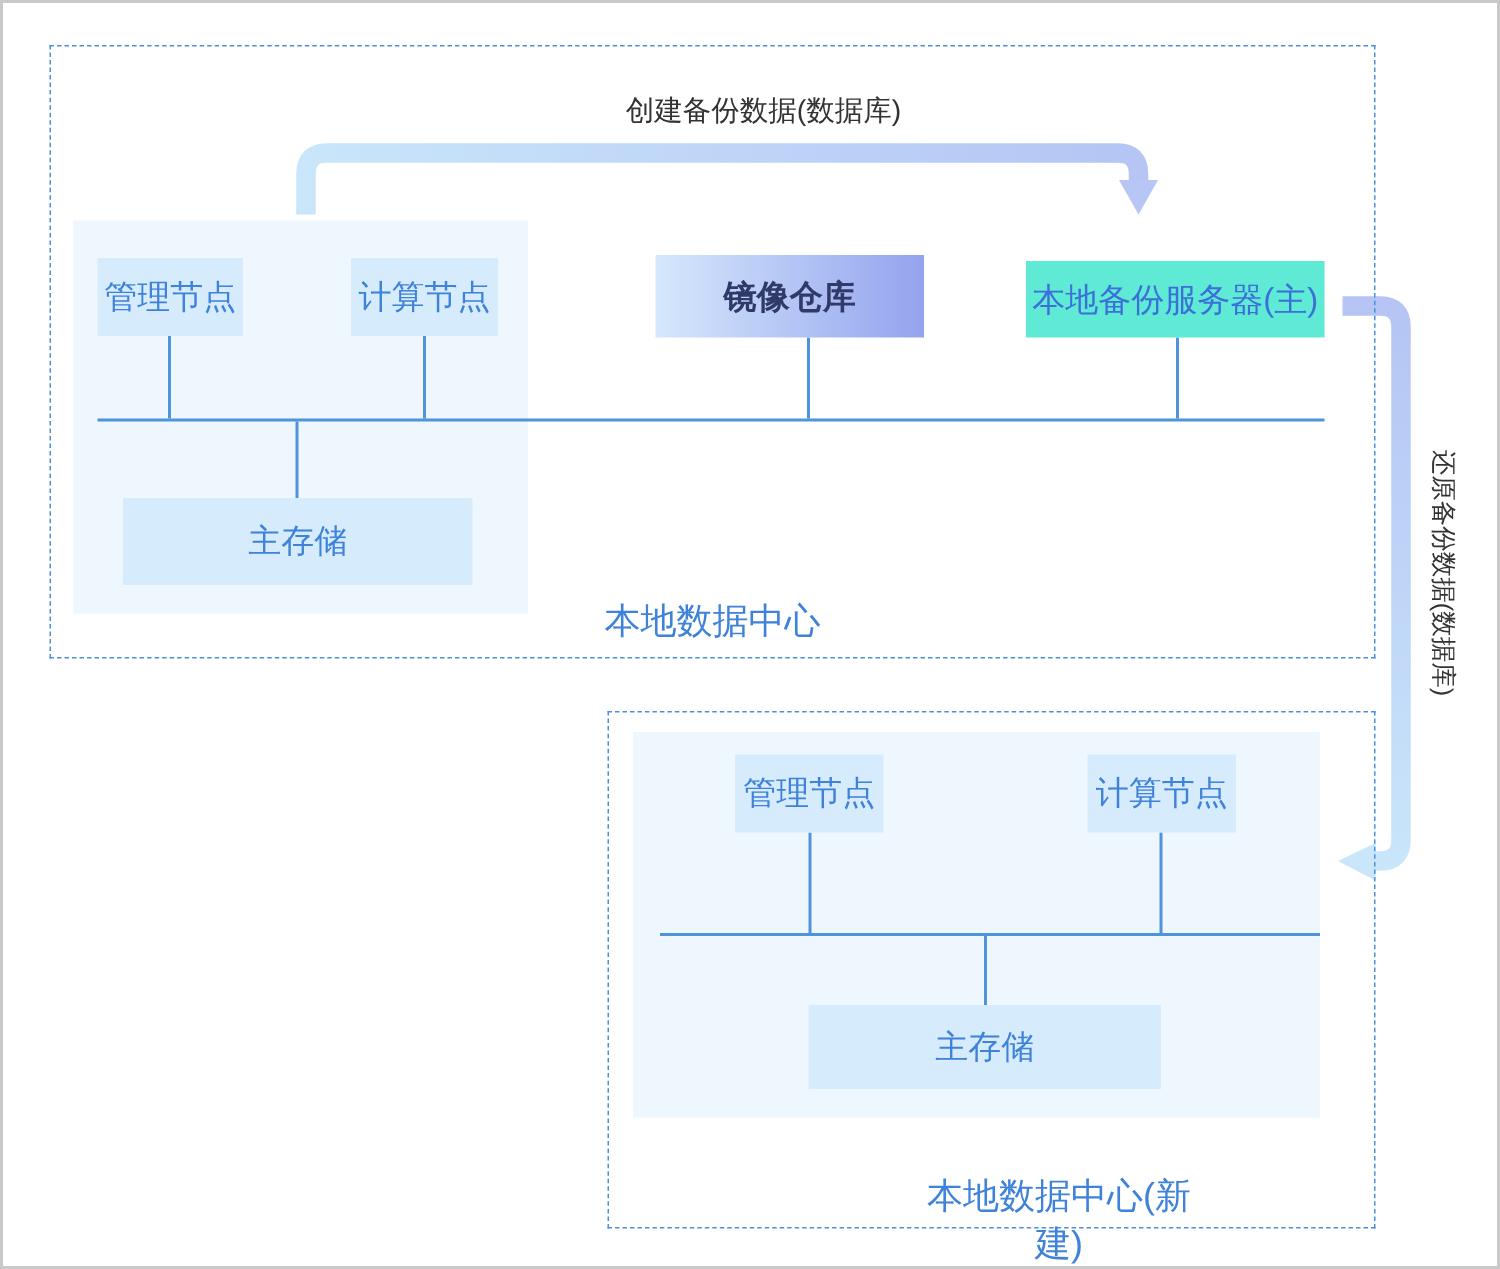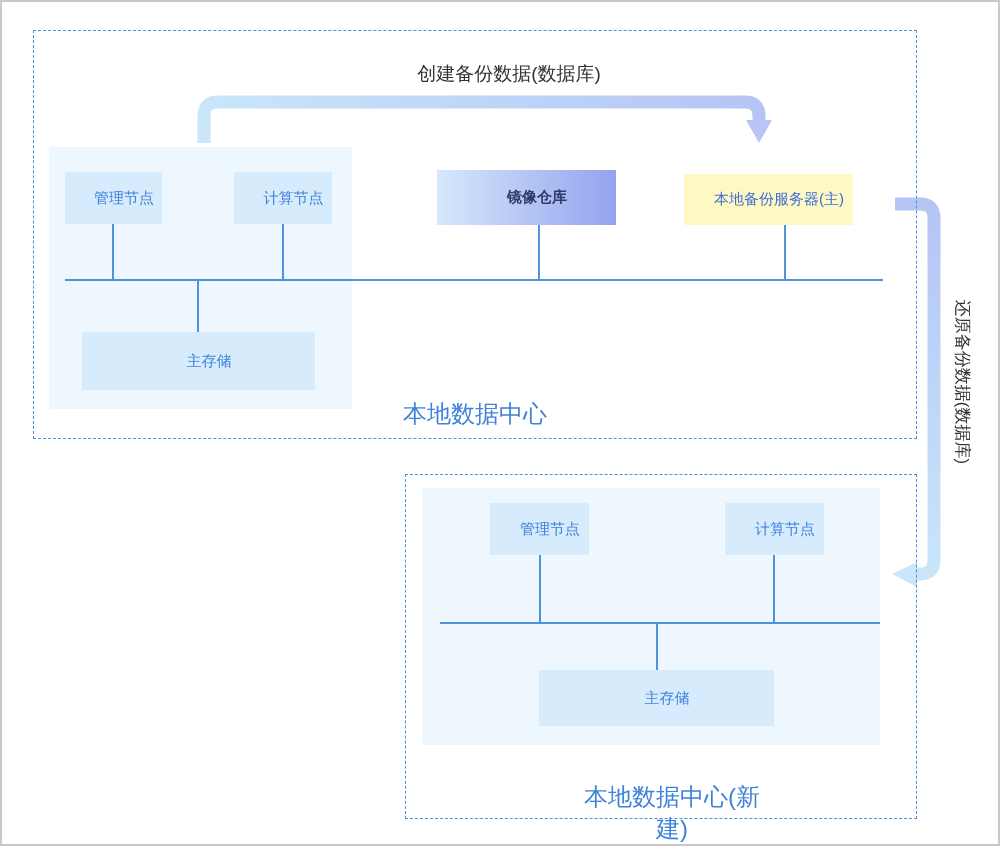--- a/index.html
+++ b/index.html
@@ -16,47 +16,47 @@
 
   .region { position:absolute; border:1px dashed #4a90e2; z-index:2; }
   .region-upper { left:31px; top:28px; width:884px; height:409px; }
   .region-lower { left:403px; top:472px; width:512px; height:345px; }
 
   .panel { position:absolute; background:#eef6fe; z-index:3; }
   .panel-upper { left:47px; top:145px; width:303px; height:262px; }
   .panel-lower { left:420px; top:486px; width:458px; height:257px; }
 
   .node { position:absolute; display:flex; align-items:center; justify-content:center;
-          background:#d6ecfc; color:#3f82d9; font-size:15px; z-index:4;padding-left:21px; }
+          background:#d6ecfc; color:#3f82d9; font-size:22px; z-index:4; }
   .n-mgmt-u    { left:63px;  top:170px; width:97px;  height:52px; }
   .n-comp-u    { left:232px; top:170px; width:98px;  height:52px; }
   .n-registry  { left:435px; top:168px; width:179px; height:55px;
                  background:linear-gradient(90deg,#d6e8fb,#93a3ef); color:#2f3a68; font-weight:600; }
-  .n-backup    { left:682px; top:172px; width:169px; height:51px; background:#fef9c3; color:#3c6fd8; }
+  .n-backup    { left:682px; top:172px; width:199px; height:51px; background:#5eead4; color:#3c6fd8; }
   .n-storage-u { left:80px;  top:330px; width:233px; height:58px; }
   .n-mgmt-l    { left:488px; top:501px; width:99px;  height:52px; }
   .n-comp-l    { left:723px; top:501px; width:99px;  height:52px; }
   .n-storage-l { left:537px; top:668px; width:235px; height:56px; }
 
   .line { position:absolute; background:#4f94da; z-index:3; }
   .bus-u { left:63px;  top:277px; width:818px; height:2px; }
   .bus-l { left:438px; top:620px; width:440px; height:2px; }
   .vline { width:2px; }
   .c1 { left:110px; top:222px; height:55px; }
   .c2 { left:280px; top:222px; height:55px; }
   .c3 { left:536px; top:223px; height:54px; }
   .c4 { left:782px; top:223px; height:54px; }
   .c5 { left:195px; top:279px; height:51px; }
   .c6 { left:537px; top:553px; height:67px; }
   .c7 { left:771px; top:553px; height:67px; }
   .c8 { left:654px; top:622px; height:46px; }
 
   .region-label { position:absolute; color:#3f82d9; font-size:24px; text-align:center; z-index:4; }
   .label-u { left:373px; top:396px; width:200px; }
-  .label-l { left:570px; top:779px; width:200px; }
+  .label-l { left:604px; top:779px; width:200px; }
 </style>
 </head>
 <body>
 
 <div class="canvas">
 
   <svg class="arrows" width="1000" height="846" viewBox="0 0 1000 846">
     <defs>
       <linearGradient id="gTop" gradientUnits="userSpaceOnUse" x1="195" y1="0" x2="770" y2="0">
         <stop offset="0" stop-color="#c9e6fa"></stop>

